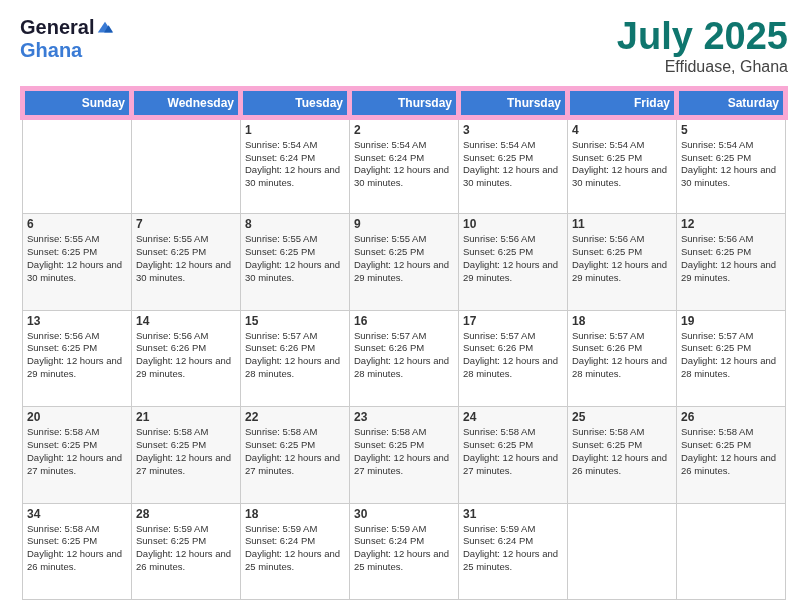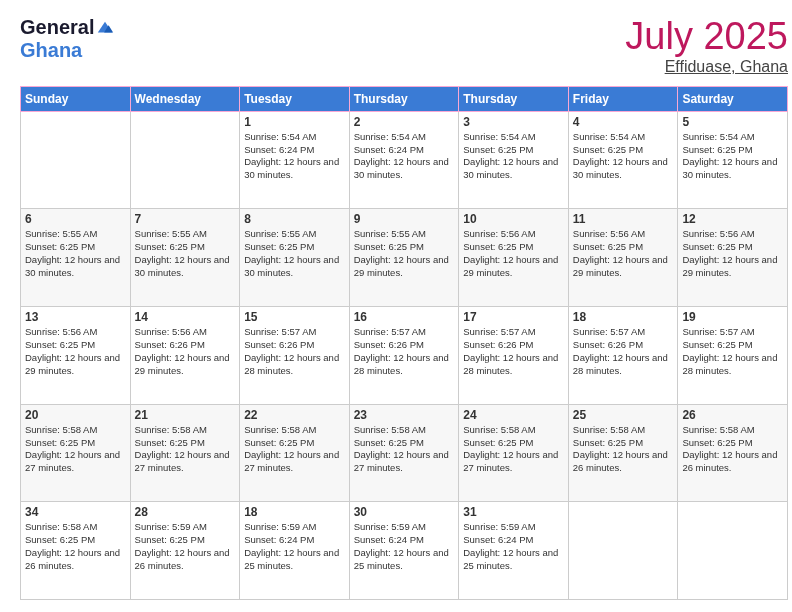--- a/index.html
+++ b/index.html
@@ -48,44 +48,43 @@
     .logo-icon {
       width: 18px;
       height: 18px;
       margin-left: 2px;
     }
     .title-section {
       text-align: right;
     }
     .month-title {
       font-size: 38px;
-      font-weight: normal;
-      color: #be185d;
+      font-weight: bold;
+      color: #0f766e;
       line-height: 1.1;
     }
     .location-title {
       font-size: 16px;
       color: #444;
-      text-decoration: underline;
     }
     .calendar {
       flex: 1;
       border: 1px solid #ccc;
       border-collapse: collapse;
       width: 100%;
       table-layout: fixed;
     }
     .calendar th {
       background-color: #3a7bd5;
       color: #fff;
       font-size: 12px;
       font-weight: bold;
       padding: 5px 4px;
-      text-align: left;
-      border: 1px solid #f9a8d4;
+      text-align: right;
+      border: 5px solid #f9a8d4;
     }
     .calendar td {
       border: 1px solid #ccc;
       vertical-align: top;
       padding: 3px 4px;
       font-size: 10px;
       color: #333;
       background: #fff;
       height: 82px;
     }

